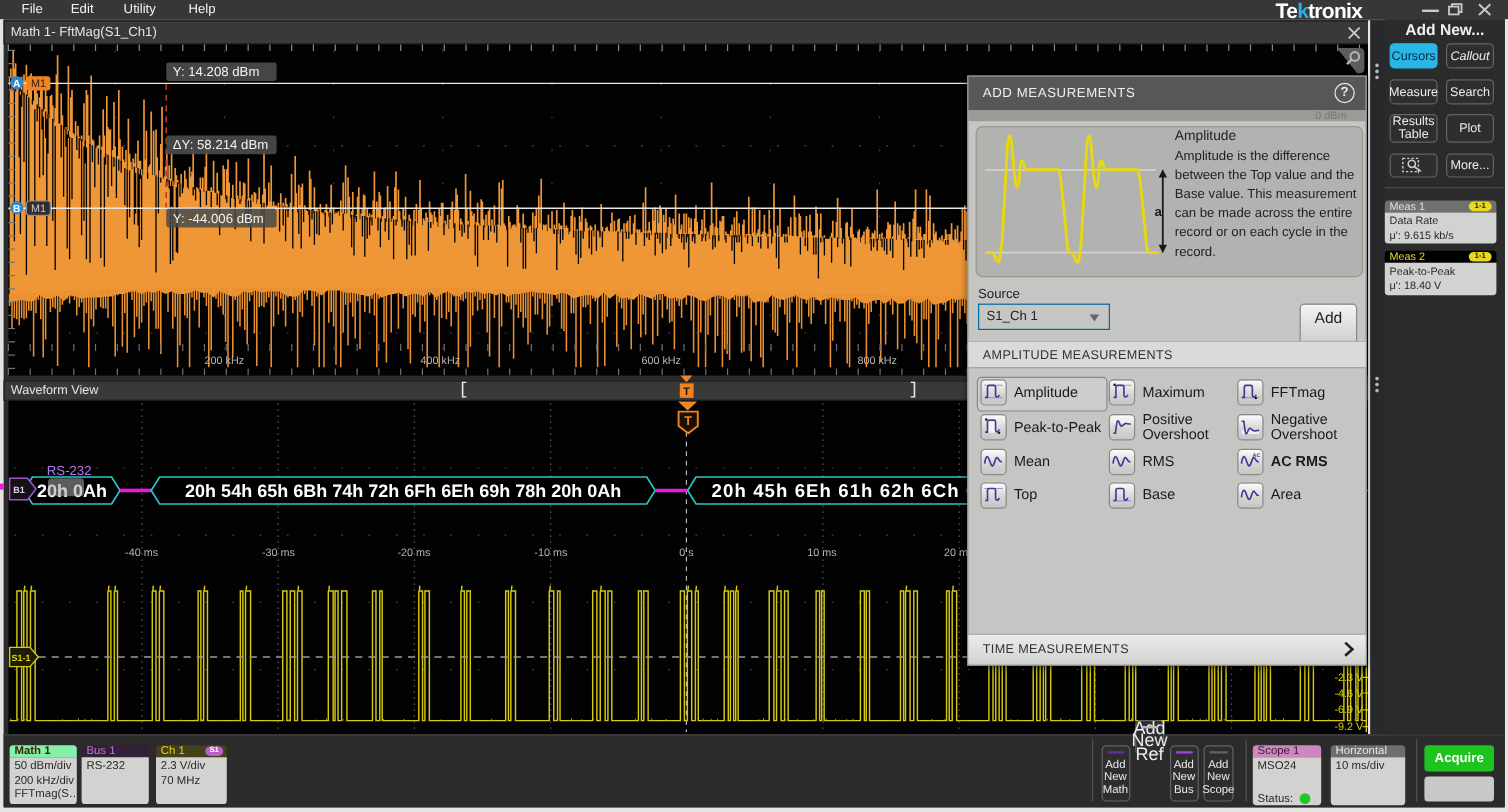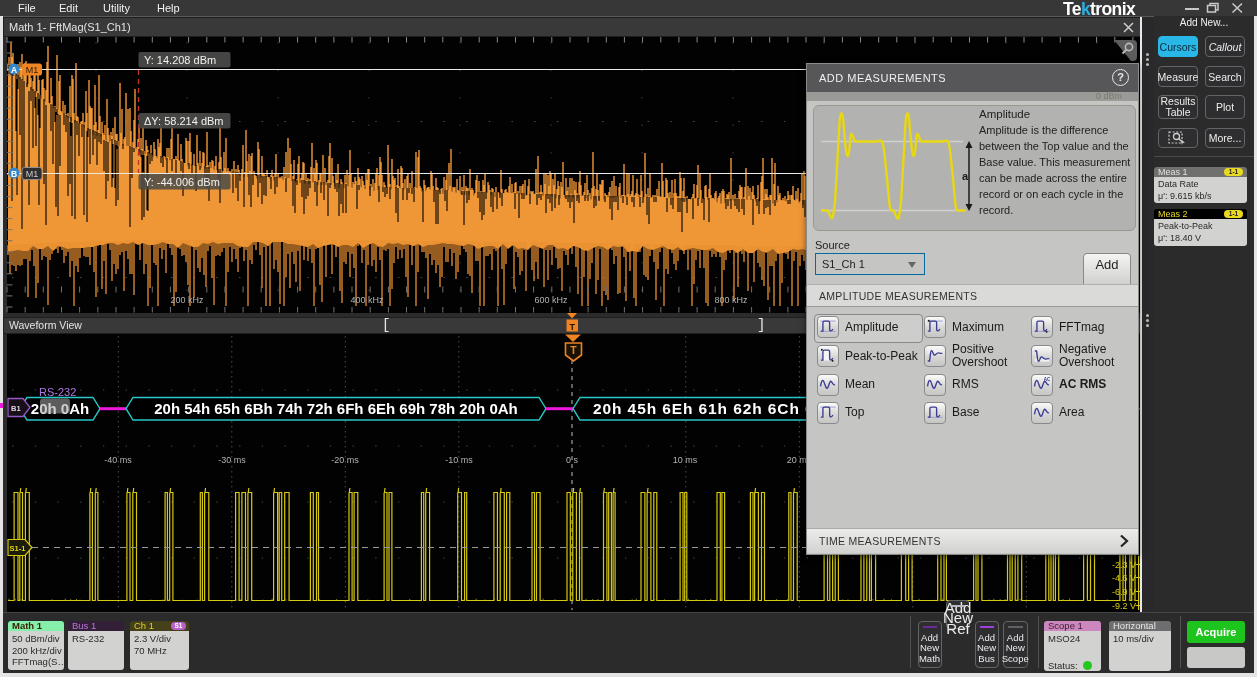--- a/index.html
+++ b/index.html
@@ -464,21 +464,21 @@
 
 <div class="abs" style="left:1109px;top:620.5px;width:62px;height:50px;">
   <div class="badge-hdr" style="background:#6e6e70;color:#e8e8e8;">Horizontal</div>
   <div class="badge-body">10 ms/div</div>
 </div>
 
 <div class="abs" style="left:1187px;top:621px;width:58px;height:22px;background:#1ec41e;border-radius:3px;color:#fff;font-weight:bold;font-size:11px;text-align:center;line-height:22px;">Acquire</div>
 <div class="abs" style="left:1187px;top:647px;width:58px;height:21px;background:#c8c8c6;border-radius:3px;"></div>
 
 <div class="abs" style="left:1154px;top:16px;width:100px;height:596px;background:#2b2b2b;"></div>
-<div class="abs" style="left:1154px;top:17px;width:100px;text-align:center;font-size:10px;font-weight:normal;color:#f0f0f0;">Add New...</div>
+<div class="abs" style="left:1154px;top:17px;width:100px;text-align:center;font-size:13px;font-weight:bold;color:#f0f0f0;">Add New...</div>
 <div class="sbtn" style="left:1158px;top:36px;width:40px;height:21px;background:#29b7e8;border-color:#29b7e8;color:#082838;">Cursors</div>
 <div class="sbtn" style="left:1205px;top:36px;width:40px;height:21px;font-style:italic;">Callout</div>
 <div class="sbtn" style="left:1158px;top:66px;width:40px;height:21px;">Measure</div>
 <div class="sbtn" style="left:1205px;top:66px;width:40px;height:21px;">Search</div>
 <div class="sbtn" style="left:1158px;top:94.5px;width:40px;height:24px;font-size:10.5px;line-height:11px;">Results<br>Table</div>
 <div class="sbtn" style="left:1205px;top:94.5px;width:40px;height:24px;">Plot</div>
 <div class="sbtn" style="left:1158px;top:127.5px;width:40px;height:20px;">
   <svg width="20" height="16" viewBox="0 0 20 16">
     <rect x="1" y="2" width="13" height="11" fill="none" stroke="#cccccc" stroke-width="1.2" stroke-dasharray="2 1.6"></rect>
     <circle cx="8.5" cy="6.5" r="3" fill="none" stroke="#cccccc" stroke-width="1.3"></circle>

